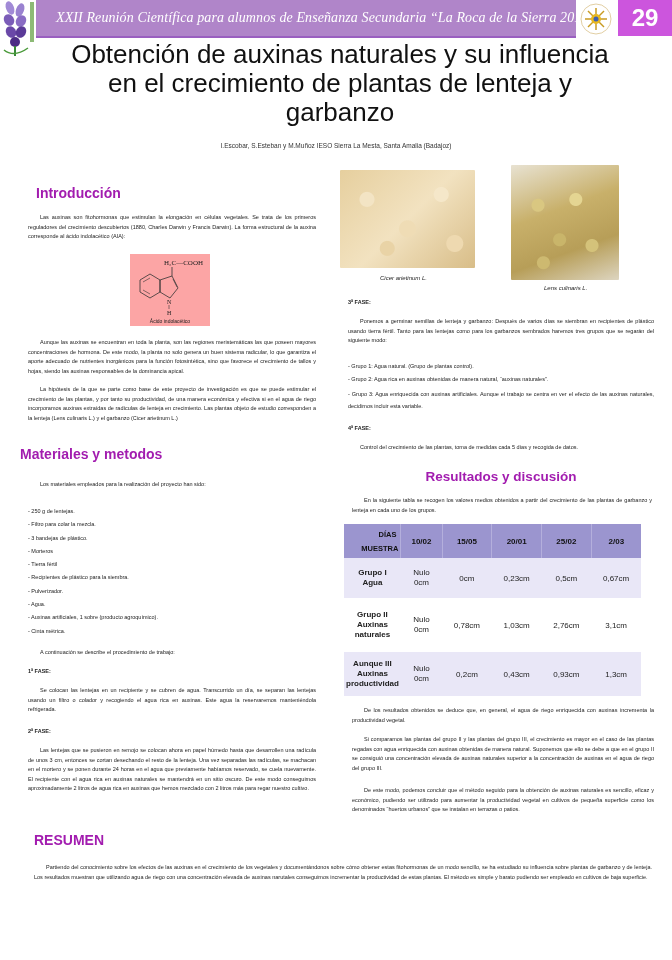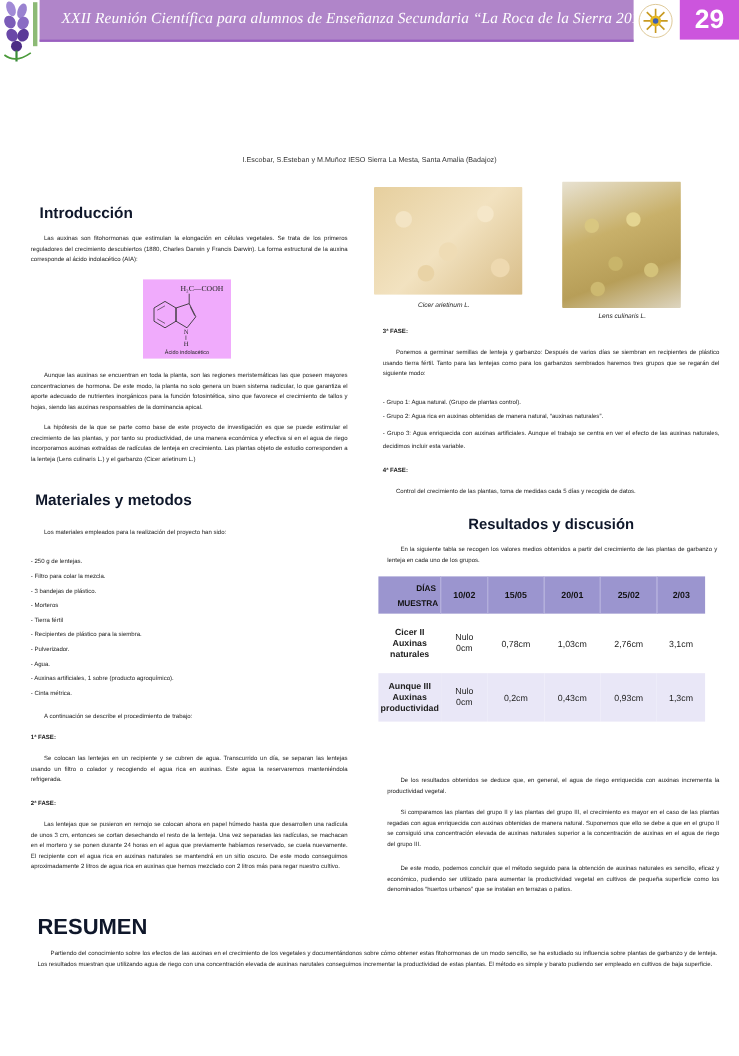--- a/index.html
+++ b/index.html
@@ -9,32 +9,32 @@
   
   .topbar { position: absolute; left: 36px; top: 0; width: 540px; height: 38px; background: #b085c9; border-bottom: 2px solid #9a5fc0; }
   .topbar-title { position: absolute; left: 20px; top: 10px; font-family: "Liberation Serif", serif; font-style: italic; font-size: 14px; color: #ffffff; white-space: nowrap; letter-spacing: 0.1px; }
   .logo-left { position: absolute; left: 0; top: 0; width: 38px; height: 60px; }
   .logo-right { position: absolute; left: 580px; top: 2px; width: 32px; height: 34px; }
   .page-num { position: absolute; left: 618px; top: 0; width: 54px; height: 36px; background: #cc55dd; color: #fff; font-weight: bold; font-size: 24px; text-align: center; line-height: 36px; }
 
   .main-title { position: absolute; left: 40px; top: 40px; width: 600px; text-align: center; font-size: 26px; line-height: 29px; color: #111; }
   .authors { position: absolute; left: 0; top: 142px; width: 672px; text-align: center; font-size: 6.5px; color: #333; }
 
-  h2.sec { font-weight: bold; color: #0f172a; }
+  h2.sec { font-weight: bold; color: #a21caf; }
   .p { font-size: 5.5px; line-height: 9.5px; color: #222; text-align: justify; }
   .ind { text-indent: 12px; }
 
   .intro-h { position: absolute; left: 36px; top: 185px; font-size: 14px; }
-  .mat-h { position: absolute; left: 32px; top: 446px; font-size: 14px; }
-  .res-h { position: absolute; left: 34px; top: 832px; font-size: 20px; }
+  .mat-h { position: absolute; left: 20px; top: 446px; font-size: 14px; }
+  .res-h { position: absolute; left: 34px; top: 832px; font-size: 14px; }
   .resul-h { position: absolute; left: 346px; top: 469px; width: 310px; text-align: center; font-size: 13.5px; }
 
   .block { position: absolute; }
 
-  .molecule { position: absolute; left: 130px; top: 254px; width: 80px; height: 72px; background: #f0abfc; }
+  .molecule { position: absolute; left: 130px; top: 254px; width: 80px; height: 72px; background: #fca5a5; }
   .mol-cap { position: absolute; left: 0; bottom: 2px; width: 80px; text-align: center; font-size: 5px; color: #222; }
 
   .photo { position: absolute; border-radius: 1px; }
   .photo-cicer { left: 340px; top: 170px; width: 135px; height: 98px;
     background: radial-gradient(circle at 20% 30%, #f3e4c4 0 7px, transparent 8px),
                 radial-gradient(circle at 50% 60%, #efdcb5 0 8px, transparent 9px),
                 radial-gradient(circle at 75% 25%, #f5e7c9 0 7px, transparent 8px),
                 radial-gradient(circle at 35% 80%, #e9d3a6 0 7px, transparent 8px),
                 radial-gradient(circle at 85% 75%, #eed9b0 0 8px, transparent 9px),
                 linear-gradient(135deg, #e6cf9e, #f2e2c0 50%, #d8bd88); }
@@ -91,20 +91,23 @@
       <line x1="24" y1="9" x2="8" y2="25"></line>
     </g>
     <circle cx="16" cy="17" r="5" fill="#e8b820"></circle>
     <circle cx="16" cy="17" r="2.5" fill="#4060b0"></circle>
   </svg>
 </div>
 
 <div class="page-num">29</div>
 
 <div class="main-title">
+  <div>Obtención de auxinas naturales y su influencia</div>
+  <div>en el crecimiento de plantas de lenteja y</div>
+  <div>garbanzo</div>
 </div>
 <div class="authors">I.Escobar, S.Esteban y M.Muñoz IESO Sierra La Mesta, Santa Amalia (Badajoz)</div>
 
 <h2 class="sec intro-h">Introducción</h2>
 <p class="p ind block" style="left:28px; top:213px; width:288px;">Las auxinas son fitohormonas que estimulan la elongación en células vegetales. Se trata de los primeros reguladores del crecimiento descubiertos (1880, Charles Darwin y Francis Darwin). La forma estructural de la auxina corresponde al ácido indolacético (AIA):</p>
 
 <div class="molecule">
   <svg width="80" height="62" viewBox="0 0 80 62">
     <text x="34" y="11" font-size="7" font-family="Liberation Serif, serif" fill="#222">H₂C—COOH</text>
     <line x1="42" y1="13" x2="42" y2="22" stroke="#333" stroke-width="0.8"></line>
@@ -169,23 +172,34 @@
         <span class="muestra">MUESTRA</span>
       </th>
       <th>10/02</th>
       <th>15/05</th>
       <th>20/01</th>
       <th>25/02</th>
       <th style="border-right:none;">2/03</th>
     </tr>
   </thead>
   <tbody>
+    <tr class="r1">
+      <td class="grp">
+        <div>Grupo I</div>
+        <div>Agua</div>
+      </td>
+      <td style="line-height:10px;">Nulo<br>0cm</td>
+      <td>0cm</td>
+      <td>0,23cm</td>
+      <td>0,5cm</td>
+      <td>0,67cm</td>
+    </tr>
     <tr class="r2">
       <td class="grp">
-        <div>Cicer II</div>
+        <div>Grupo II</div>
         <div>Auxinas</div>
         <div>naturales</div>
       </td>
       <td style="line-height:10px;">Nulo<br>0cm</td>
       <td>0,78cm</td>
       <td>1,03cm</td>
       <td>2,76cm</td>
       <td>3,1cm</td>
     </tr>
     <tr class="r3">

